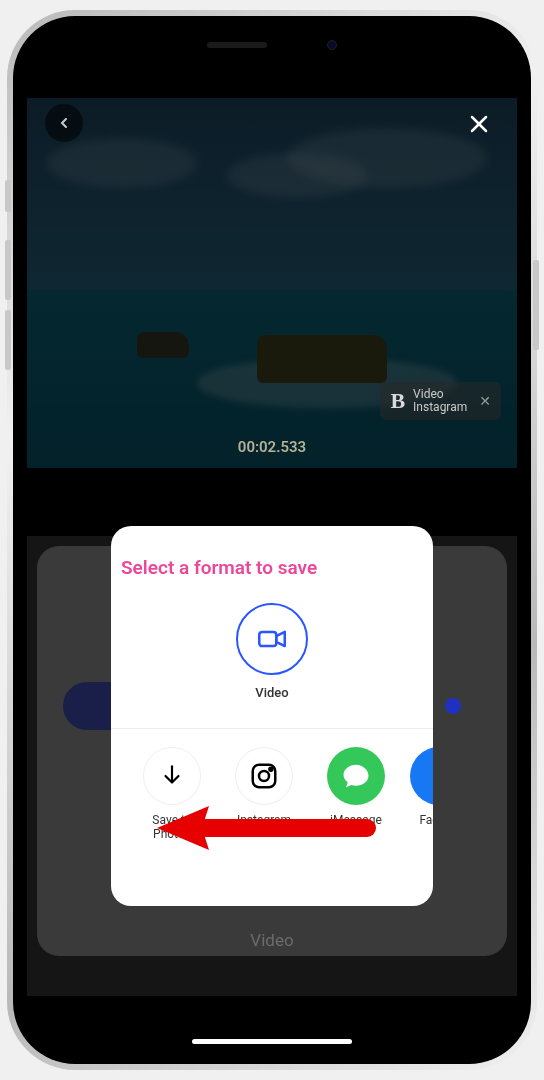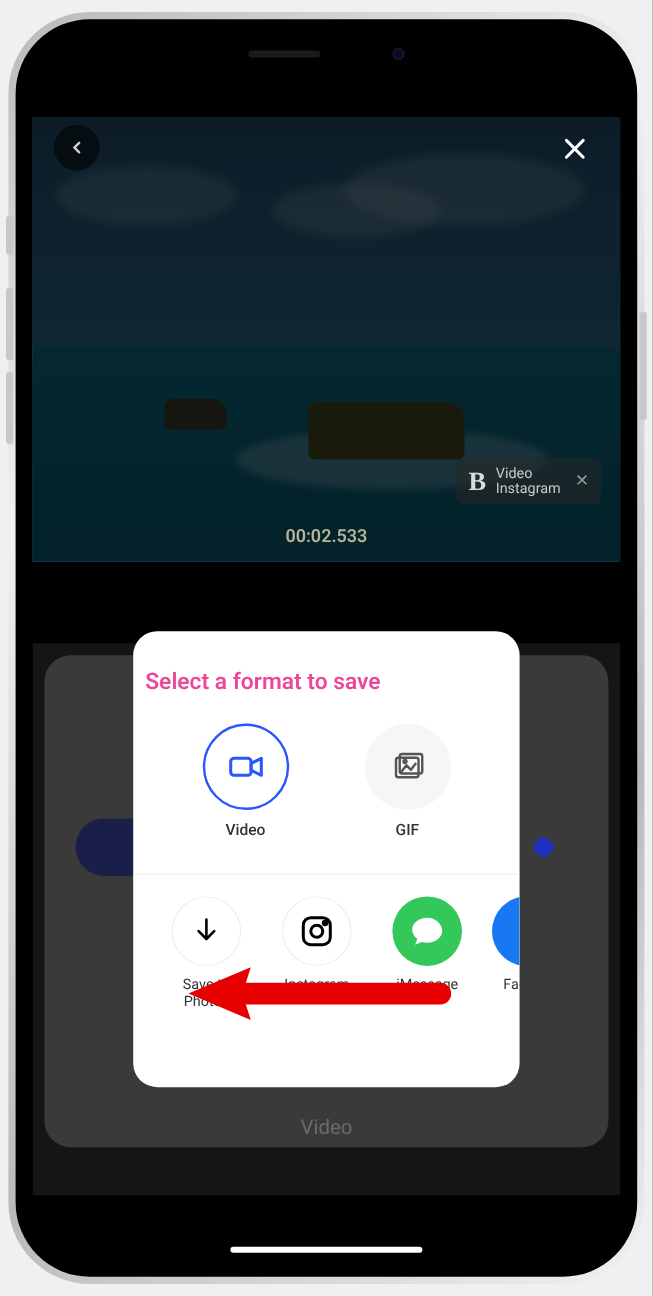--- a/index.html
+++ b/index.html
@@ -318,31 +318,20 @@
         <div class="format-row">
           <div class="format-item">
             <div class="fmt-circle selected">
               <svg width="34" height="34" viewBox="0 0 24 24" fill="none" stroke="#2a56ff" stroke-width="1.8" stroke-linejoin="round" stroke-linecap="round">
                 <rect x="3" y="7" width="12" height="10" rx="2"></rect>
                 <polygon points="15,10 21,7 21,17 15,14"></polygon>
               </svg>
             </div>
             <div class="fmt-label">Video</div>
           </div>
-          <div class="format-item">
-            <div class="fmt-circle">
-              <svg width="30" height="30" viewBox="0 0 24 24" fill="none" stroke="#555" stroke-width="1.6" stroke-linejoin="round" stroke-linecap="round">
-                <rect x="4" y="6" width="15" height="13" rx="1.5"></rect>
-                <rect x="6.5" y="3.5" width="15" height="13" rx="1.5"></rect>
-                <polyline points="7,16 11,11 14,14 17,10"></polyline>
-                <circle cx="10" cy="8.5" r="1" fill="#555"></circle>
-              </svg>
-            </div>
-            <div class="fmt-label">GIF</div>
-          </div>
         </div>
 
         <div class="sheet-divider"></div>
 
         <div class="share-row">
           <div class="share-item">
             <div class="share-circle">
               <svg width="26" height="26" viewBox="0 0 24 24" fill="none" stroke="#000" stroke-width="2" stroke-linecap="round" stroke-linejoin="round">
                 <line x1="12" y1="3" x2="12" y2="17"></line>
                 <polyline points="6,12 12,18 18,12"></polyline>

